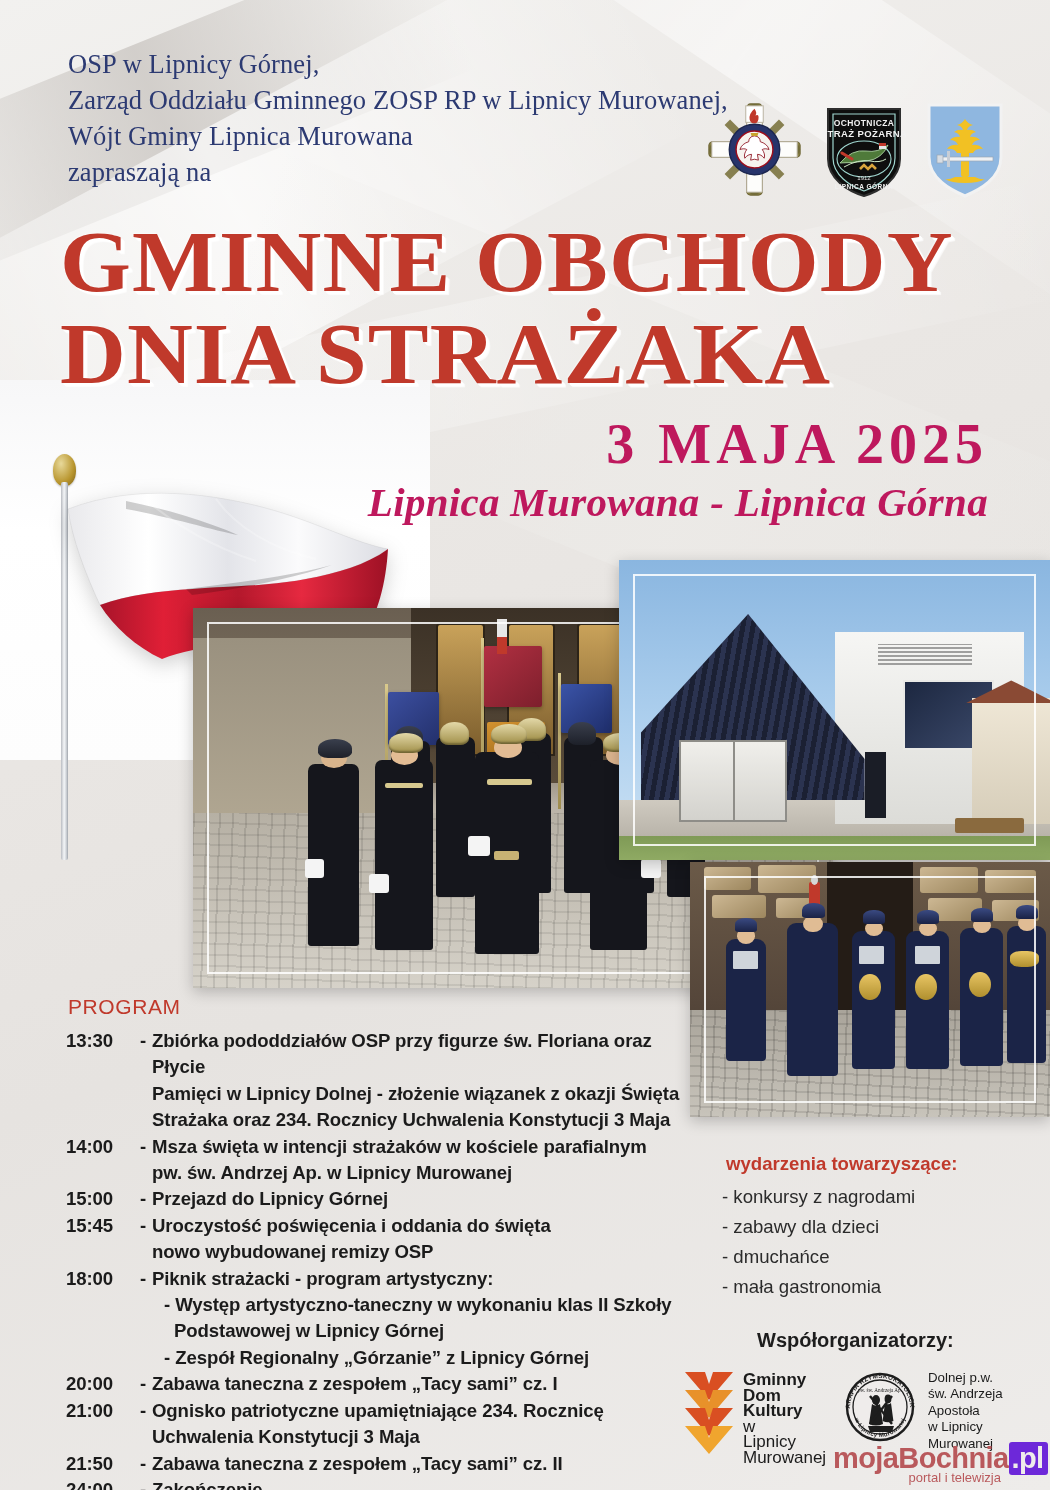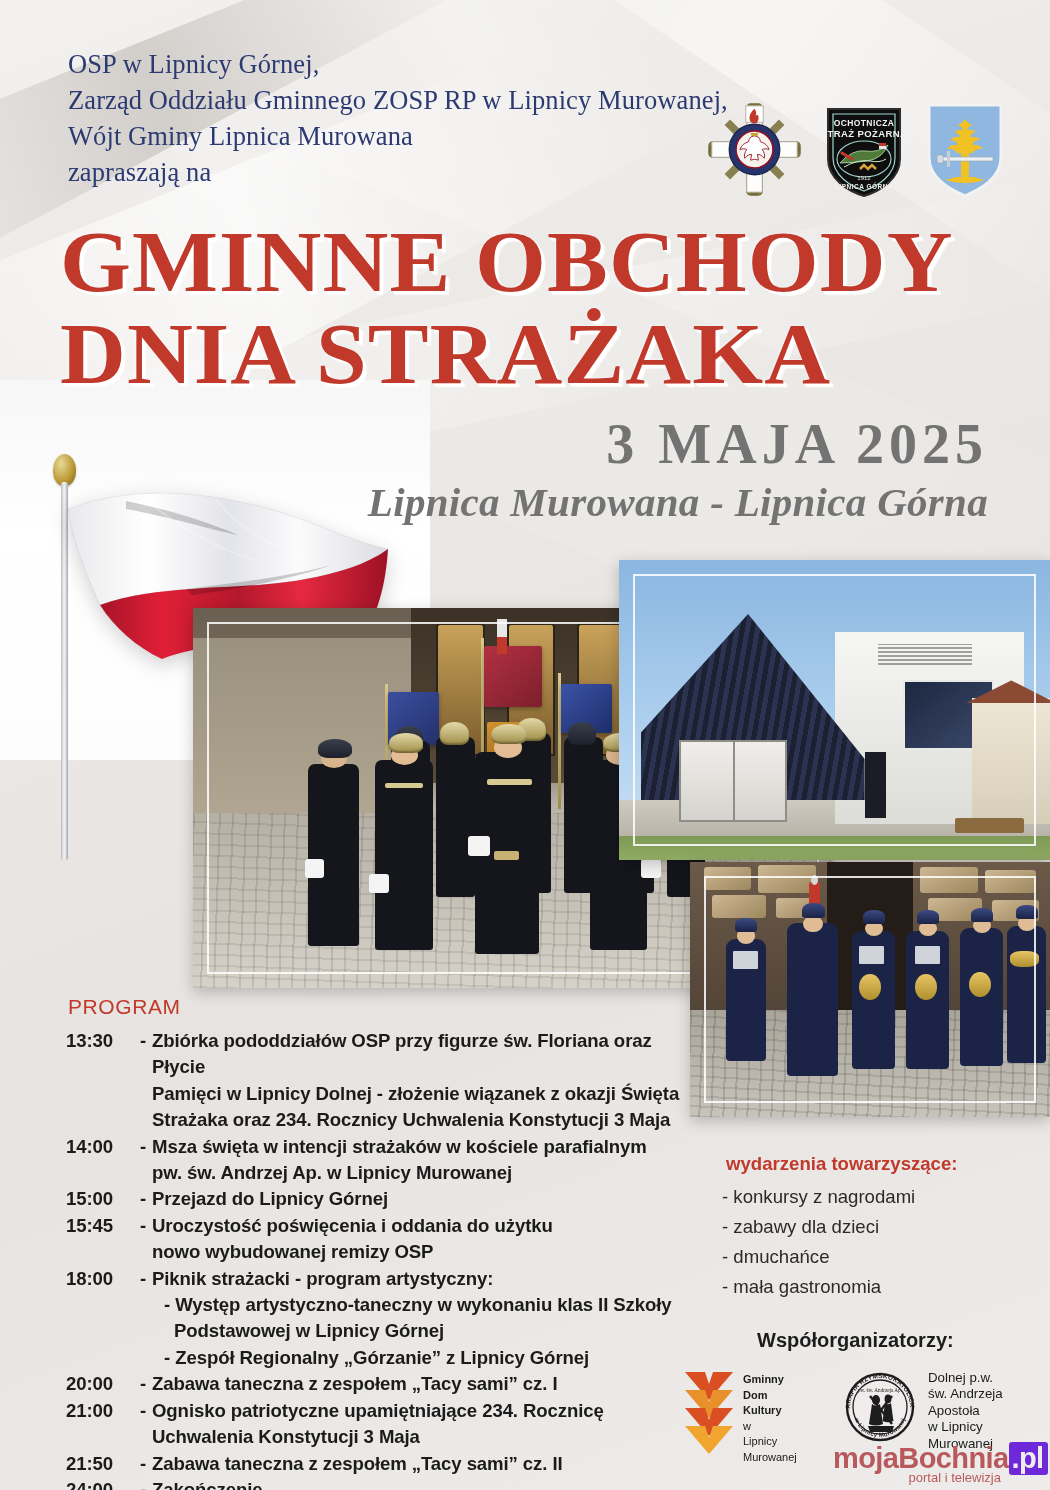--- a/index.html
+++ b/index.html
@@ -56,21 +56,21 @@
   .title .ln{display:block;white-space:nowrap;
     transform:scaleX(1.06);transform-origin:left center;
     text-shadow:
       2px 2px 0 #ffffff,
       3px 3px 0 rgba(255,255,255,.95),
       4px 4px 1px rgba(255,255,255,.8),
       -1px -1px 0 rgba(255,255,255,.35);}
   .title .ln2{font-size:86px;}
 
   
-  .date-wrap{position:absolute;right:62px;top:414px;text-align:right;color:#737373;}
+  .date-wrap{position:absolute;right:62px;top:414px;text-align:right;color:#be185d;}
   .date-big{font-family:"Liberation Serif",serif;font-weight:700;font-size:56px;
     letter-spacing:5px;line-height:60px;}
   .date-sub{font-family:"Liberation Serif",serif;font-style:italic;font-weight:700;
     font-size:41px;line-height:52px;letter-spacing:.3px;margin-top:2px;}
 
   
   .flag-area{position:absolute;left:14px;top:432px;width:420px;height:430px;}
   .pole{position:absolute;left:47px;top:50px;width:7px;height:378px;
     background:linear-gradient(90deg,#b9bcc2,#f4f6f8 45%,#cfd3d8 75%,#9fa4ab);
     border-radius:2px;}
@@ -176,21 +176,21 @@
   .acc-head{position:absolute;left:726px;top:1153px;color:#c0392b;
     font-size:18.6px;font-weight:700;}
   .acc-list{position:absolute;left:722px;top:1182px;color:#2b2b2b;
     font-size:18.6px;line-height:30px;}
 
   
   .co-head{position:absolute;left:757px;top:1329px;color:#1d1d1d;
     font-size:20px;font-weight:700;}
   .gdk{position:absolute;left:683px;top:1368px;width:140px;height:96px;display:flex;gap:8px;}
   .gdk-mark{width:52px;height:92px;flex:0 0 52px;}
-  .gdk-text{font-size:11px;line-height:15.6px;color:#1b1b1b;padding-top:4px;}
+  .gdk-text{font-size:17px;line-height:15.6px;color:#1b1b1b;padding-top:4px;}
   .gdk-text b{font-weight:700;}
   .parish{position:absolute;left:840px;top:1366px;width:205px;height:96px;display:flex;gap:8px;}
   .seal{width:80px;height:82px;flex:0 0 80px;}
   .parish-text{font-size:13.3px;line-height:16.4px;color:#1b1b1b;padding-top:4px;}
 
   
   .wm{position:absolute;left:833px;top:1443px;width:212px;height:44px;}
   .wm-main{font-size:29px;font-weight:700;color:#b9595c;letter-spacing:-.6px;
     line-height:30px;}
   .wm-main .pl{background:#6d28d9;color:#efeceb;padding:0 4px 1px 3px;border-radius:3px;}
@@ -495,21 +495,21 @@
 
     <div class="p-row">
       <span class="p-time">15:00</span>
       <span class="p-dash">-</span>
       <span class="p-text">Przejazd do Lipnicy Górnej</span>
     </div>
 
     <div class="p-row">
       <span class="p-time">15:45</span>
       <span class="p-dash">-</span>
-      <span class="p-text">Uroczystość poświęcenia i oddania do użytku</span>
+      <span class="p-text">Uroczystość poświęcenia i oddania do święta</span>
     </div>
     <div class="p-cont">nowo wybudowanej remizy OSP</div>
 
     <div class="p-row">
       <span class="p-time">18:00</span>
       <span class="p-dash">-</span>
       <span class="p-text">Piknik strażacki - program artystyczny:</span>
     </div>
     <div class="p-sub">- Występ artystyczno-taneczny w wykonaniu klas II Szkoły</div>
     <div class="p-sub2">  Podstawowej w Lipnicy Górnej</div>

